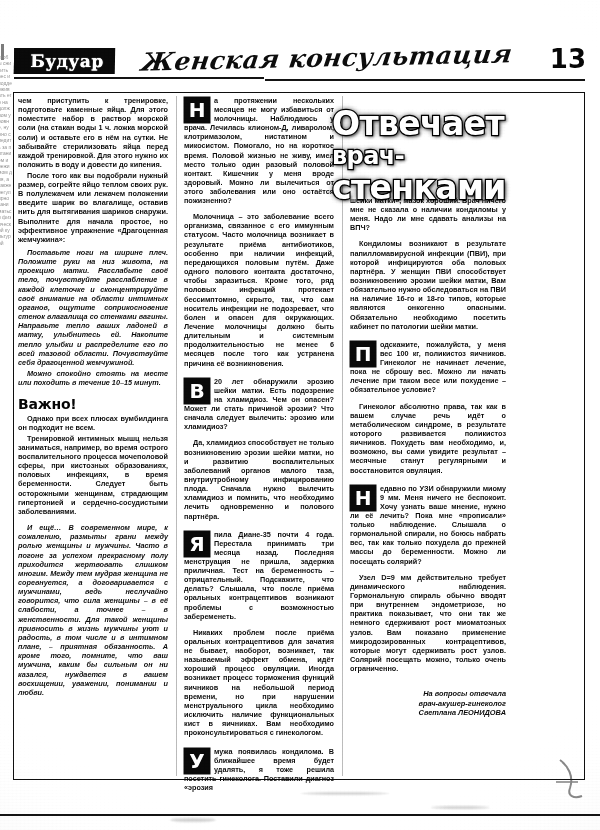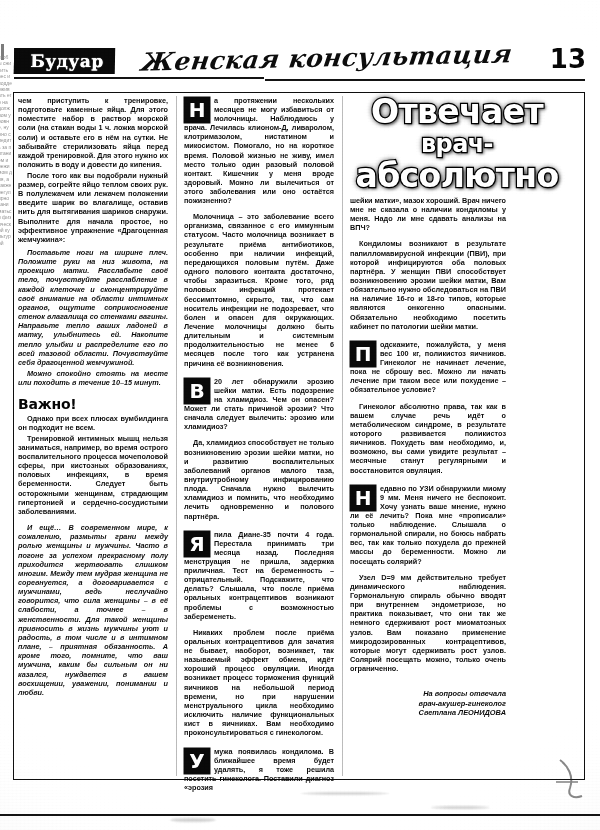--- a/index.html
+++ b/index.html
@@ -205,23 +205,23 @@
     font-size: 20px;
     line-height: 26px;
     text-align: center;
     box-shadow: 0 0 0 .5px #111;
   }
   .qblock::after { content: ""; display: block; clear: both; }
 
   
   #headline {
     position: absolute;
-    left: 332px; top: 96px;
+    left: 332px; top: 108px;
     width: 250px;
-    text-align: center;
+    text-align: left;
     z-index: 4;
   }
   .hl-line {
     font-family: "DejaVu Sans", sans-serif;
     font-weight: 700;
     font-size: 33px;
     line-height: 32px;
     color: #ffffff;
     letter-spacing: -.6px;
     -webkit-text-stroke: 2.4px #0b0b0b;
@@ -284,21 +284,21 @@
   <div id="left-bleed">
     <div class="bleed-bar"></div>
     <div class="bleed-col">чтобы снизить вес и поддерживать его на должном уровне, нужно следить за питанием и режимом дня, а также регулярно заниматься физической культурой</div>
   </div>
 
   <div id="article"></div>
 
   <div id="headline">
     <div class="hl-line">Отвечает</div>
     <div class="hl-line hl-2">врач-</div>
-    <div class="hl-line">абсолютно</div>
+    <div class="hl-line">стенками</div>
   </div>
 
   <div id="cols">
 
     <div class="vrule" style="left:158px"></div>
     <div class="vrule" style="left:324px"></div>
 
     <div class="col col-1">
       <p>чем приступить к тренировке, подготовьте каменные яйца. Для этого поместите набор в раствор морской соли (на стакан воды 1 ч. ложка морской соли) и оставьте его в нём на сутки. Не забывайте стерилизовать яйца перед каждой тренировкой. Для этого нужно их положить в воду и довести до кипения.</p>
       <p class="ind">После того как вы подобрали нужный размер, согрейте яйцо теплом своих рук. В полулежачем или лежачем положении введите шарик во влагалище, оставив нить для вытягивания шариков снаружи. Выполните для начала простое, но эффективное упражнение «Драгоценная жемчужина»:</p>

